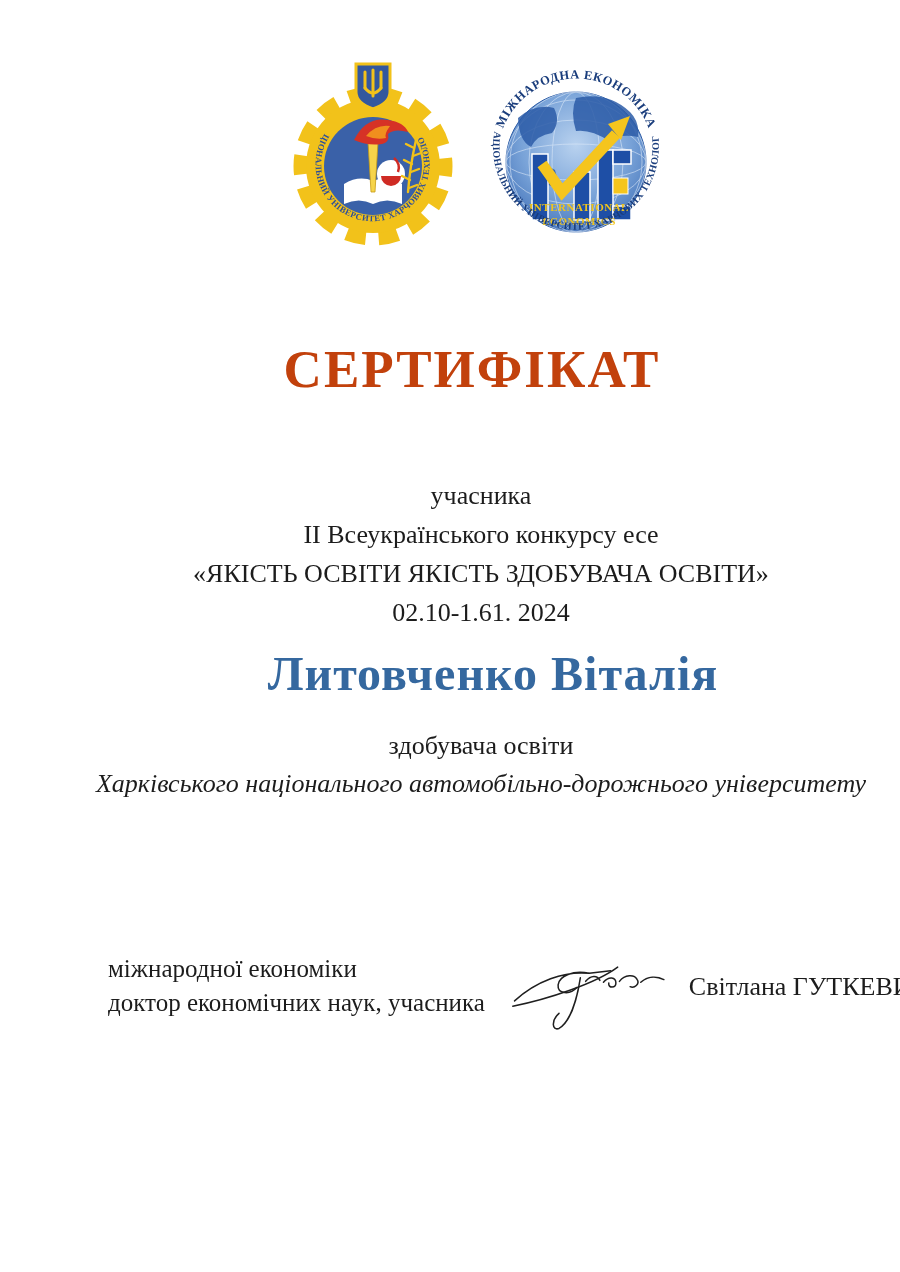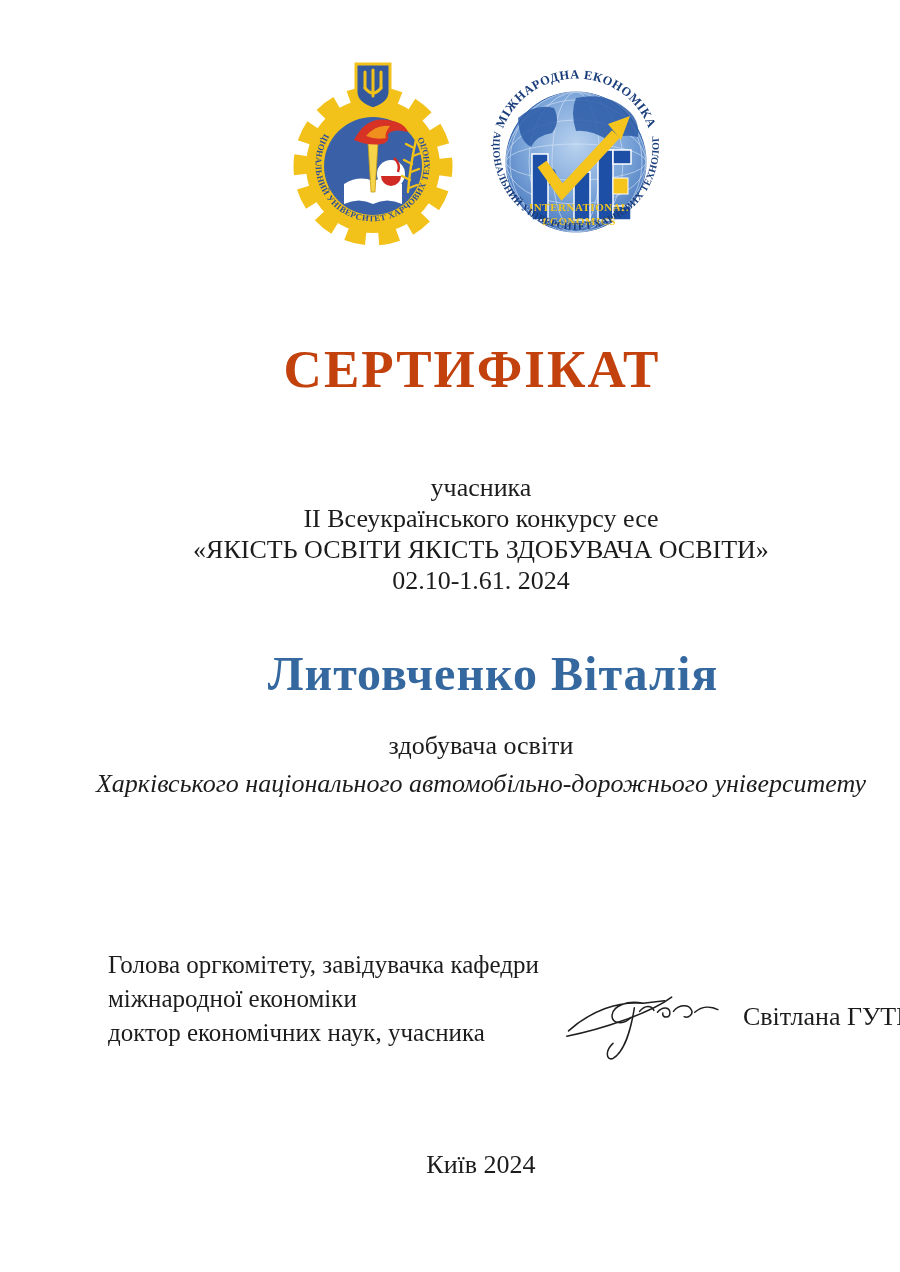--- a/index.html
+++ b/index.html
@@ -5,21 +5,21 @@
   html,body{margin:0;padding:0;background:#ffffff;}
   body{width:900px;height:1272px;position:relative;overflow:hidden;
        font-family:"Liberation Serif", serif;color:#1c1c1c;}
   .page{position:absolute;inset:0;background:#ffffff;}
   .centered{position:absolute;left:0;width:100%;text-align:center;
             padding-left:62px;box-sizing:border-box;}
   .logos{top:58px;display:flex;justify-content:center;align-items:flex-start;gap:28px;}
   .cert-title{top:340px;font-size:53px;font-weight:bold;color:#c2410c;
               letter-spacing:2px;line-height:1.1;padding-left:44px;}
   .intro{top:472px;font-size:26px;line-height:31px;}
-  .intro p{margin:0;}
+  .intro p{margin:8px;}
   .recipient-name{top:646px;font-size:48px;font-weight:bold;color:#35689f;
                   letter-spacing:1px;margin-left:12px;}
   .recipient-role{top:731px;font-size:26px;}
   .recipient-univ{top:769px;font-size:26px;font-style:italic;}
   .sign-row{position:absolute;top:948px;left:108px;display:flex;
             align-items:flex-end;}
   .sign-titles{font-size:25px;line-height:34px;white-space:nowrap;}
   .sign-script{margin-left:26px;margin-bottom:-16px;}
   .signer-name{font-size:26px;margin-left:18px;margin-bottom:18px;white-space:nowrap;}
   .footer-line{top:1150px;font-size:26px;}
@@ -138,33 +138,31 @@
     <p>«ЯКІСТЬ ОСВІТИ ЯКІСТЬ ЗДОБУВАЧА ОСВІТИ»</p>
     <p>02.10-1.61. 2024</p>
   </div>
 
   <div class="centered recipient-name">Литовченко Віталія</div>
   <div class="centered recipient-role">здобувача освіти</div>
   <div class="centered recipient-univ">Харківського національного автомобільно-дорожнього університету</div>
 
   <div class="sign-row">
     <div class="sign-titles">
-      <div>Голова оргкомітету, завідувачка кафедри</div>
       <div>міжнародної економіки</div>
       <div>доктор економічних наук, учасника</div>
     </div>
     <svg class="sign-script" width="160" height="88" viewBox="0 0 180 96">
       <g fill="none" stroke="#1f1f1f" stroke-width="1.7" stroke-linecap="round">
         <path d="M 4 58 C 28 36, 60 24, 88 27 C 70 23, 54 30, 53 40 C 52 50, 66 52, 74 43"></path>
         <path d="M 78 32 C 74 58, 66 82, 54 89 C 46 92, 45 80, 54 72"></path>
         <path d="M 84 36 C 90 29, 97 29, 100 35 M 88 27 L 112 24"></path>
         <path d="M 104 37 C 110 30, 118 31, 118 38 C 118 44, 109 44, 110 38"></path>
         <path d="M 122 36 C 128 28, 139 28, 142 34 C 145 39, 139 44, 134 42"></path>
         <path d="M 146 37 C 154 30, 164 30, 172 34"></path>
         <path d="M 2 64 C 42 56, 96 38, 120 20"></path>
       </g>
     </svg>
     <div class="signer-name">Світлана ГУТКЕВИЧ</div>
   </div>
 
-  <div class="centered footer-line">Київ 2024</div>
 
 </div>
 
 </body></html>

